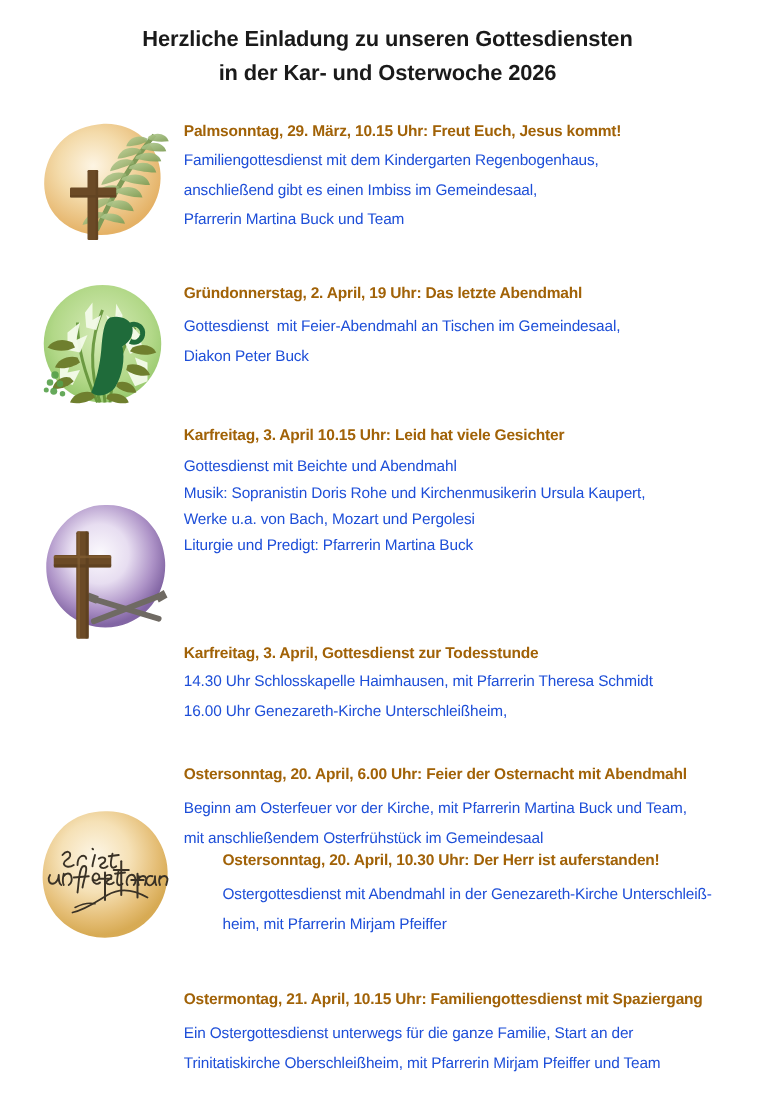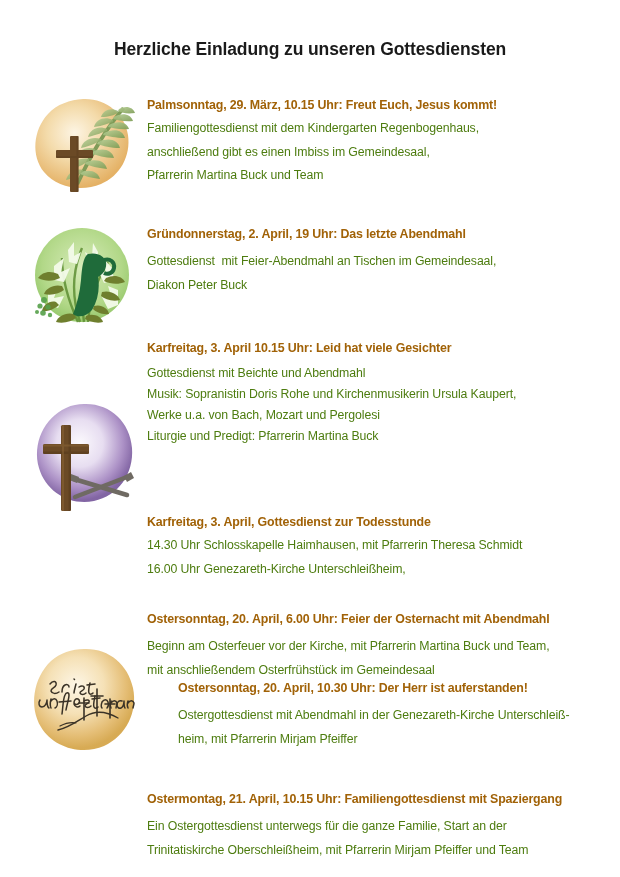--- a/index.html
+++ b/index.html
@@ -17,21 +17,21 @@
   }
 
   .page {
     position: relative;
     width: 620px;
     height: 877px;
   }
 
   
   .title-block {
-    padding-top: 36px;
+    padding-top: 18px;
     text-align: center;
   }
   .title-line {
     font-size: 17.5px;
     font-weight: bold;
     letter-spacing: -0.1px;
     line-height: 27px;
     color: #1a1a1a;
   }
 
@@ -45,21 +45,21 @@
     font-size: 12.4px;
     font-weight: bold;
     color: #a16207;
     line-height: 17px;
     letter-spacing: -0.15px;
     white-space: nowrap;
   }
   .entry-body {
     font-size: 12.3px;
     font-weight: normal;
-    color: #4d7c0f;
+    color: #1d4ed8;
     letter-spacing: -0.1px;
   }
   .entry-body .ln {
     display: block;
     white-space: pre;
   }
   
   .lead-loose .ln { line-height: 23.5px; }
   .lead-loose { margin-top: 3px; }
   
@@ -75,20 +75,21 @@
   }
   .art svg { display: block; }
 </style>
 </head>
 <body>
 
 <div class="page">
 
   <div class="title-block">
     <div class="title-line">Herzliche Einladung zu unseren Gottesdiensten</div>
+    <div class="title-line">in der Kar- und Osterwoche 2026</div>
   </div>
 
   <div class="art" style="left:26px; top:93px;">
     <svg width="112" height="108" viewBox="0 0 112 108" aria-hidden="true">
       <defs>
         <radialGradient id="palmGlow" cx="42%" cy="38%" r="62%">
           <stop offset="0%" stop-color="#fdf4e2"></stop>
           <stop offset="48%" stop-color="#f3d9a6"></stop>
           <stop offset="100%" stop-color="#e3ad5d"></stop>
         </radialGradient>

